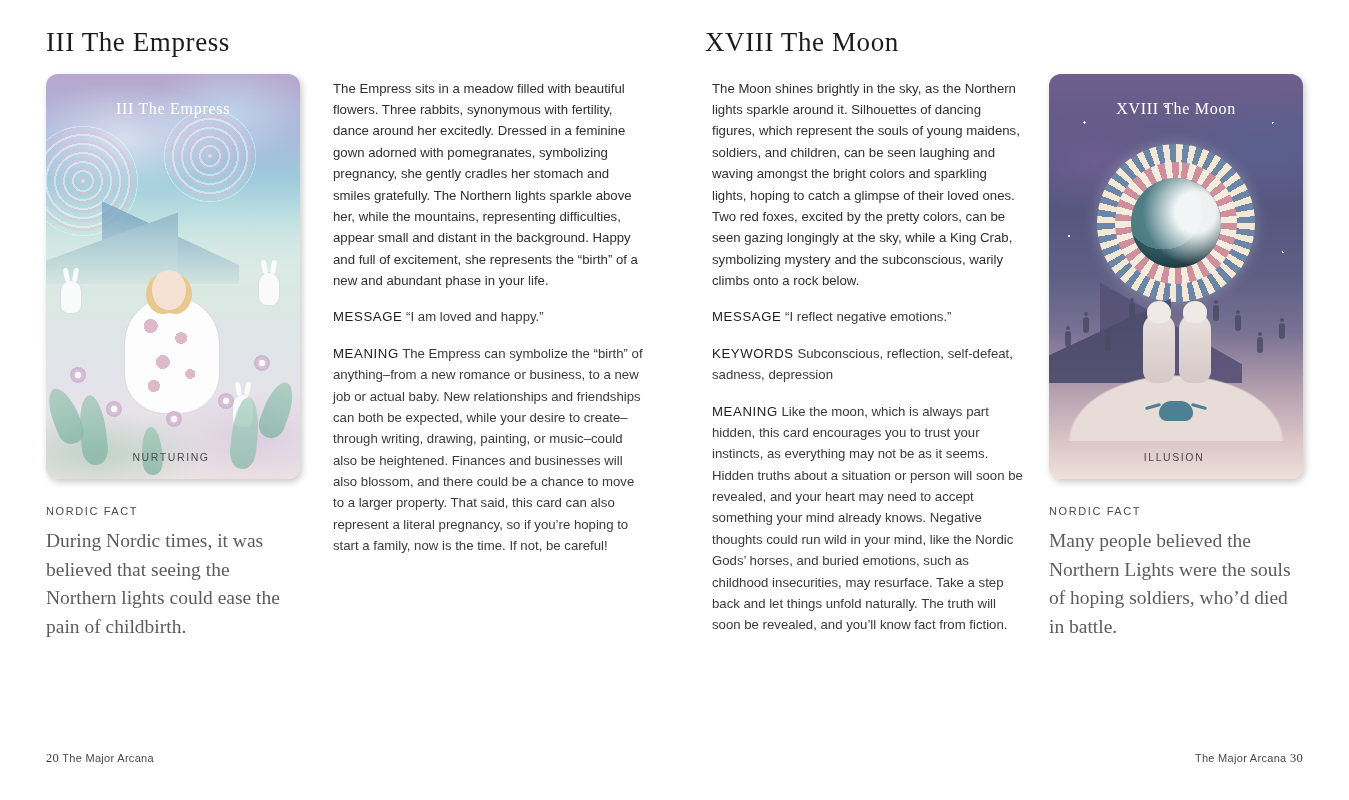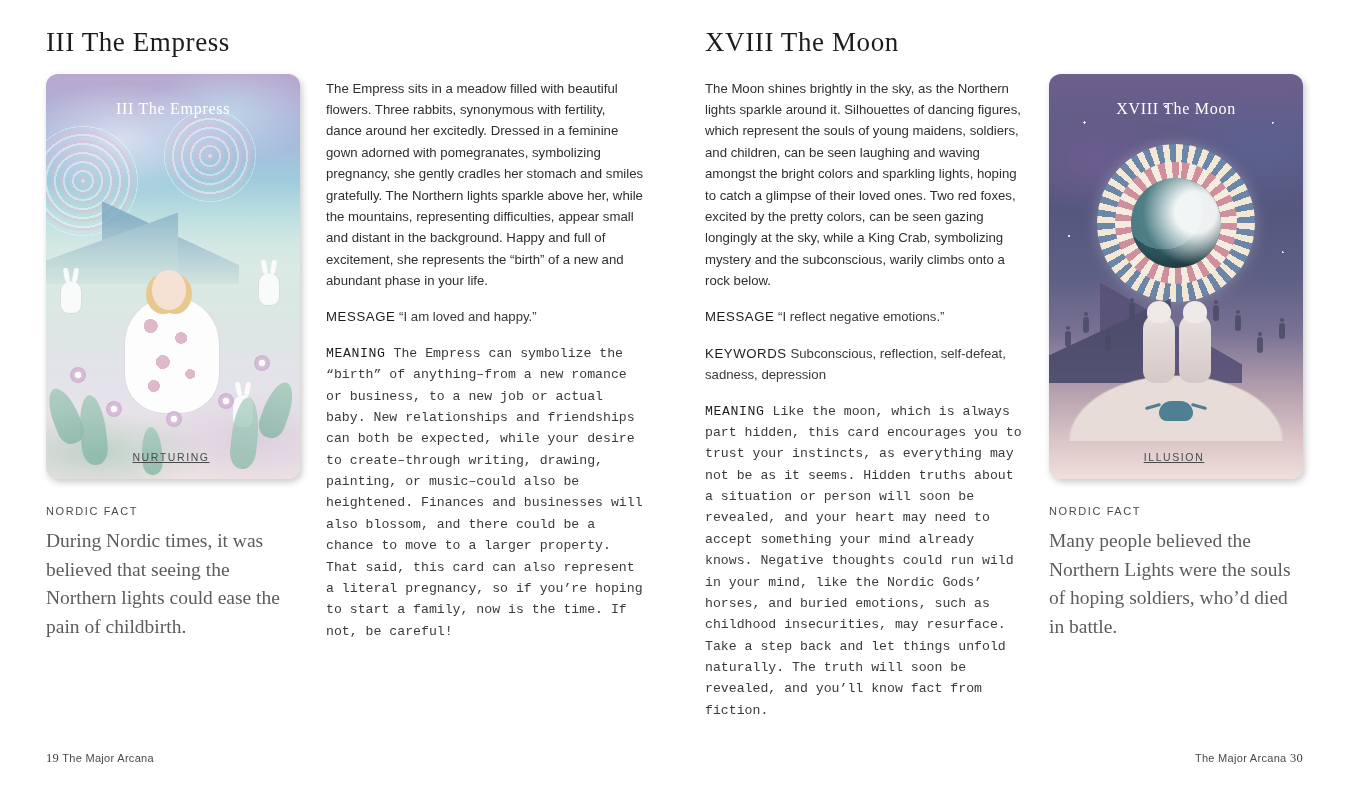--- a/index.html
+++ b/index.html
@@ -44,20 +44,21 @@
     display: flex;
     gap: 26px;
   }
   .col-art {
     width: 254px;
     flex: 0 0 254px;
   }
   .col-text {
     flex: 1 1 auto;
     padding-top: 4px;
+    margin-left: 7px;
   }
 
   
   .tarot-card {
     position: relative;
     width: 254px;
     height: 405px;
     border-radius: 12px;
     overflow: hidden;
     box-shadow: 2px 3px 7px rgba(0,0,0,0.22);
@@ -80,21 +81,20 @@
   .card-band.top { top: 26px; }
   .card-label-bottom {
     position: absolute;
     left: 0; right: 4px;
     bottom: 16px;
     text-align: center;
     font-size: 10.5px;
     letter-spacing: 1.6px;
     color: #494a4c;
     z-index: 6;
-    text-decoration: underline;
   }
 
   
   .empress-sky {
     position: absolute; inset: 0;
     background:
       radial-gradient(ellipse 150px 80px at 30% 16%, rgba(255,255,255,.55), rgba(255,255,255,0) 70%),
       radial-gradient(ellipse 120px 70px at 72% 10%, rgba(198,226,240,.7), rgba(198,226,240,0) 70%),
       linear-gradient(180deg, #b9a7cf 0%, #a9b6da 14%, #9fcbdd 26%, #bfe0e0 36%, #dcecea 48%, #e9f0ea 62%, #eef0e6 78%, #efe6e6 100%);
   }
@@ -331,21 +331,21 @@
     color: #5c5c5c;
   }
 
   
   .body-text p {
     font-size: 13.2px;
     line-height: 1.62;
     color: #2f2f2f;
     margin: 0 0 15px 0;
   }
-  .body-text p:last-child { margin-bottom: 0; font-family: Liberation Mono, monospace; }
+  .body-text p:last-child { margin-bottom: 0; }
   .kw {
     letter-spacing: 0.6px;
     color: #1d1d1d;
   }
   .kw + span { color: #3a3a3a; }
 
   
   .footer {
     position: absolute;
     bottom: 34px;
@@ -416,21 +416,21 @@
         </p>
         <p>
           <span class="kw">MEANING</span>
           <span>The Empress can symbolize the “birth” of anything–from a new romance or business, to a new job or actual baby. New relationships and friendships can both be expected, while your desire to create–through writing, drawing, painting, or music–could also be heightened. Finances and businesses will also blossom, and there could be a chance to move to a larger property. That said, this card can also represent a literal pregnancy, so if you’re hoping to start a family, now is the time. If not, be careful!</span>
         </p>
       </div>
 
     </div>
 
     <div class="footer left">
-      <span class="folio">19</span>
+      <span class="folio">20</span>
       <span>The Major Arcana</span>
     </div>
 
   </div>
 
   <div class="page page-right">
 
     <h1 class="card-title">XVIII The Moon</h1>
 
     <div class="columns">

